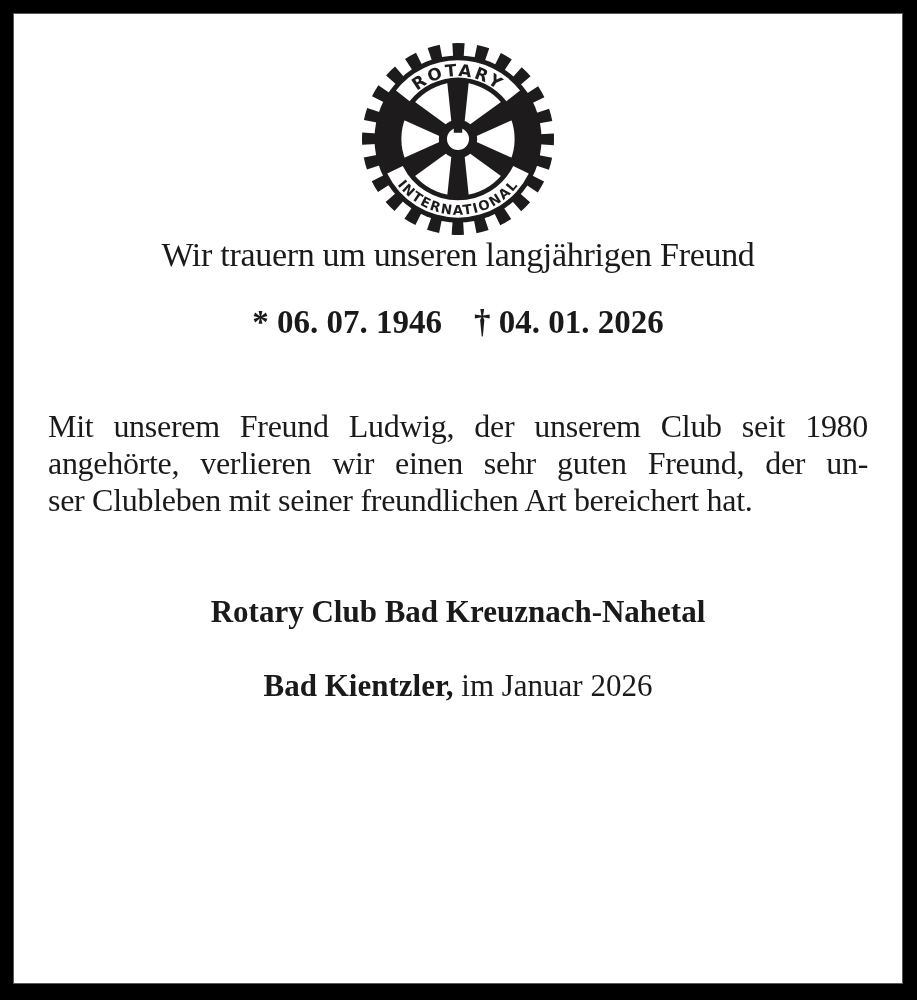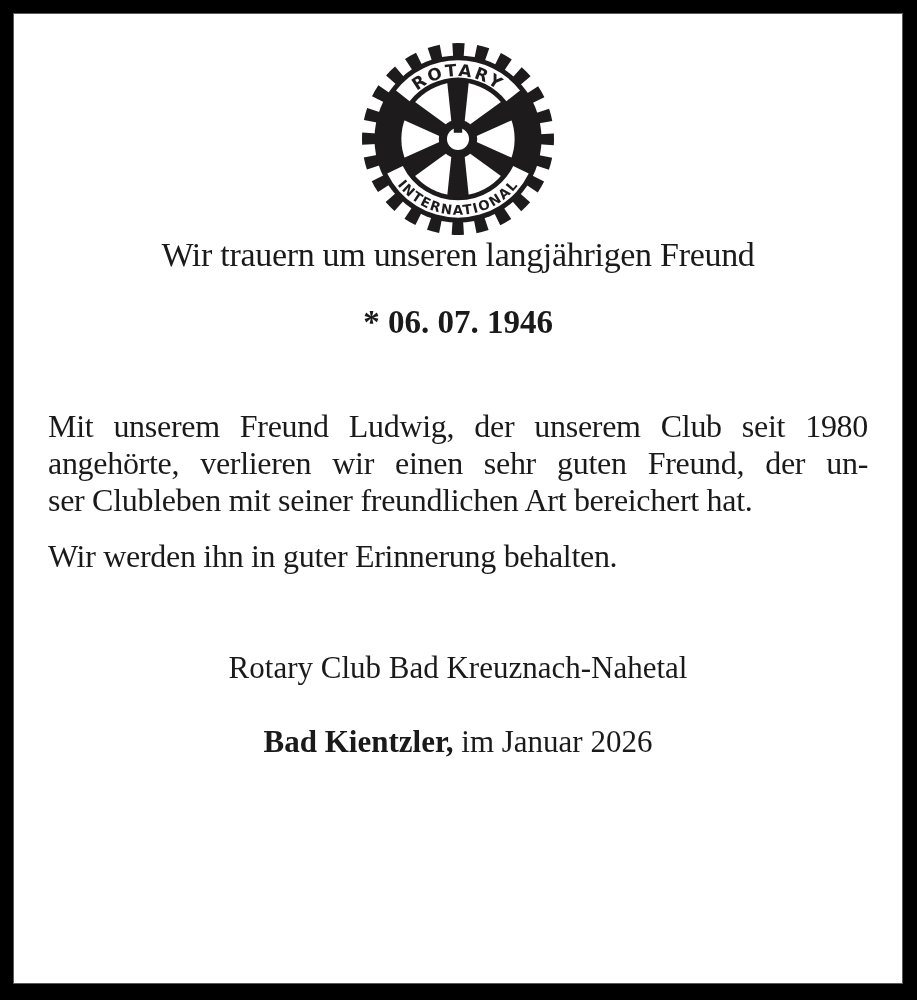--- a/index.html
+++ b/index.html
@@ -67,21 +67,21 @@
     margin-top: 19px;
     font-size: 32px;
     letter-spacing: -0.3px;
     line-height: 37px;
     text-align: left;
     white-space: nowrap;
   }
   .club-name {
     margin-top: 74px;
     font-size: 31px;
-    font-weight: normal;
+    font-weight: bold;
     line-height: 1.2;
     white-space: nowrap;
   }
   .place-date {
     margin-top: 36px;
     font-size: 31px;
     line-height: 1.2;
     white-space: nowrap;
   }
   .place-date .place { font-weight: bold; }
@@ -135,29 +135,29 @@
         <textPath href="#arc-bottom" startOffset="50%" text-anchor="middle">INTERNATIONAL</textPath>
       </text>
     </svg>
   </div>
 
   <div class="heading">Wir trauern um unseren langjährigen Freund</div>
 
 
   <div class="dates">
     <span>* 06. 07. 1946</span>
+    <span>† 04. 01. 2026</span>
   </div>
 
   <div class="tribute">
     <div class="just-line">Mit unserem Freund Ludwig, der unserem Club seit 1980</div>
     <div class="just-line">angehörte, verlieren wir einen sehr guten Freund, der un-</div>
     <div class="last-line">ser Clubleben mit seiner freundlichen Art bereichert hat.</div>
   </div>
 
-  <div class="closing">Wir werden ihn in guter Erinnerung behalten.</div>
 
   <div class="club-name">Rotary Club Bad Kreuznach-Nahetal</div>
 
   <div class="place-date">
     <span class="place">Bad Kientzler,</span>
     <span>im Januar 2026</span>
   </div>
 
 </div>
 

